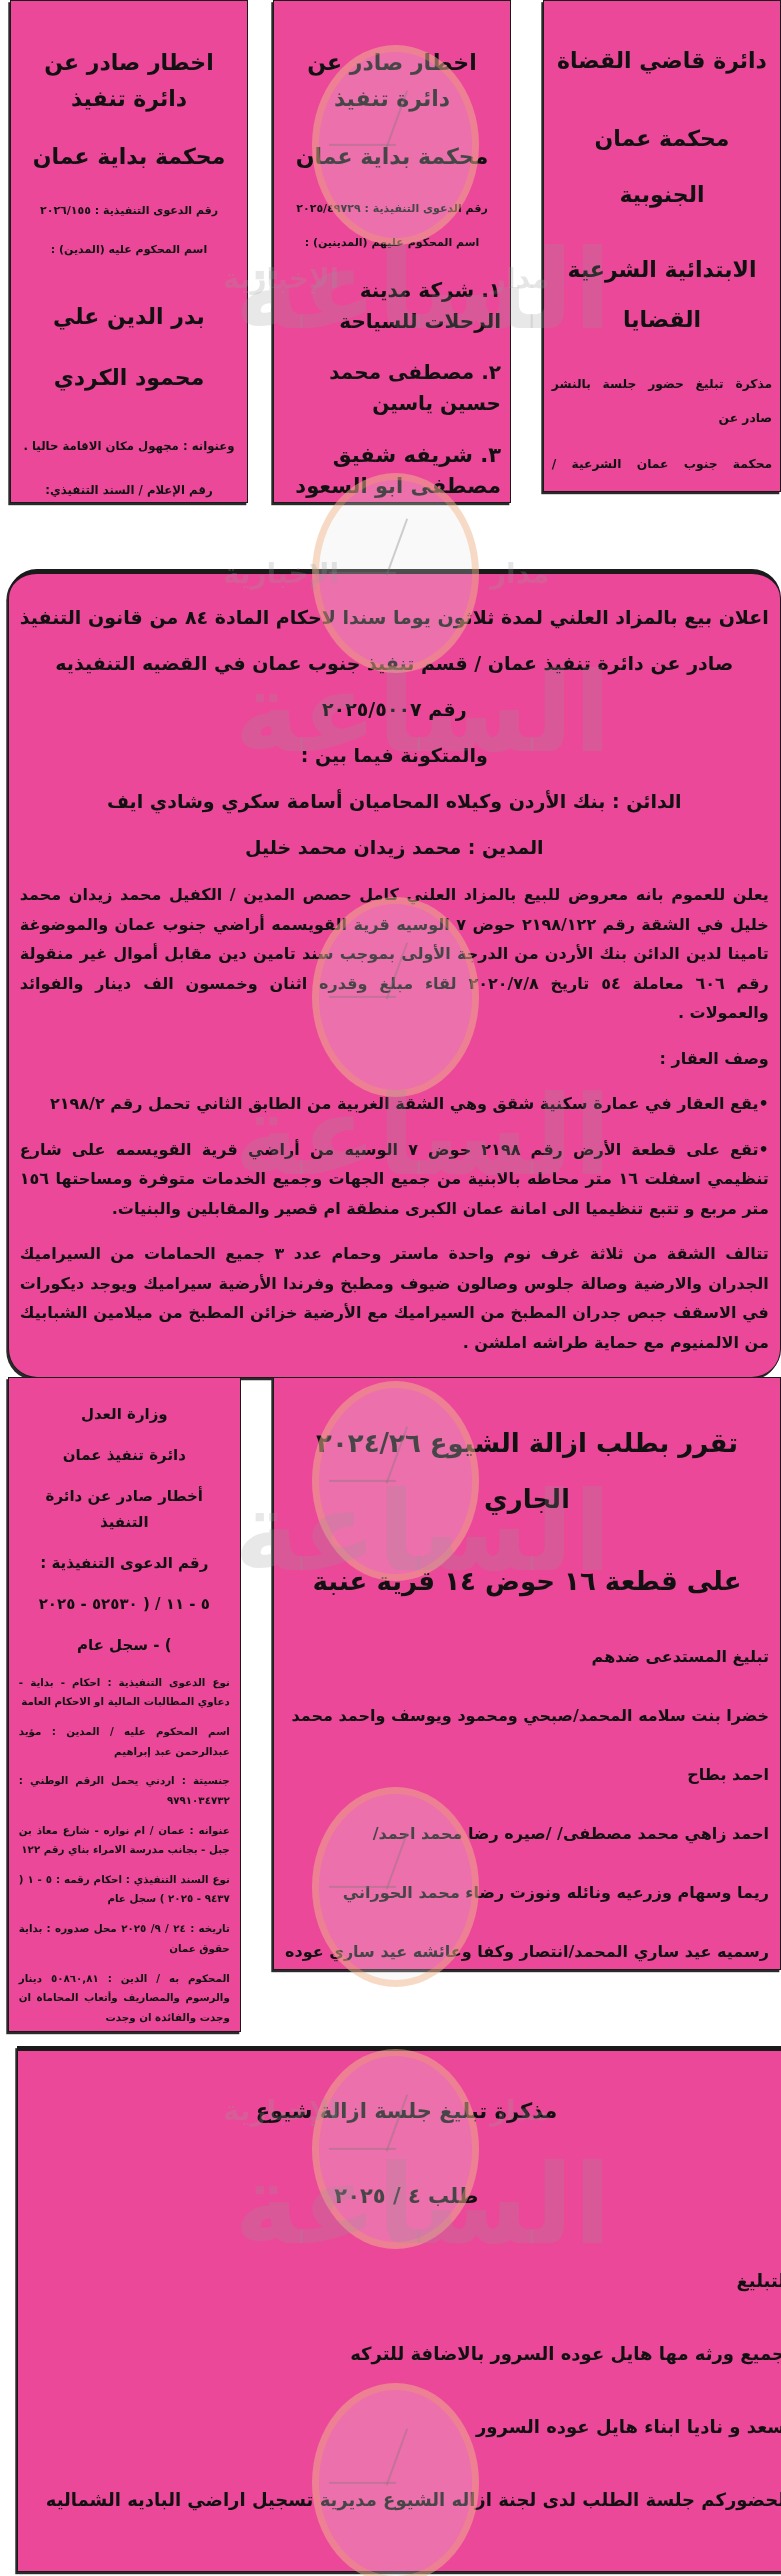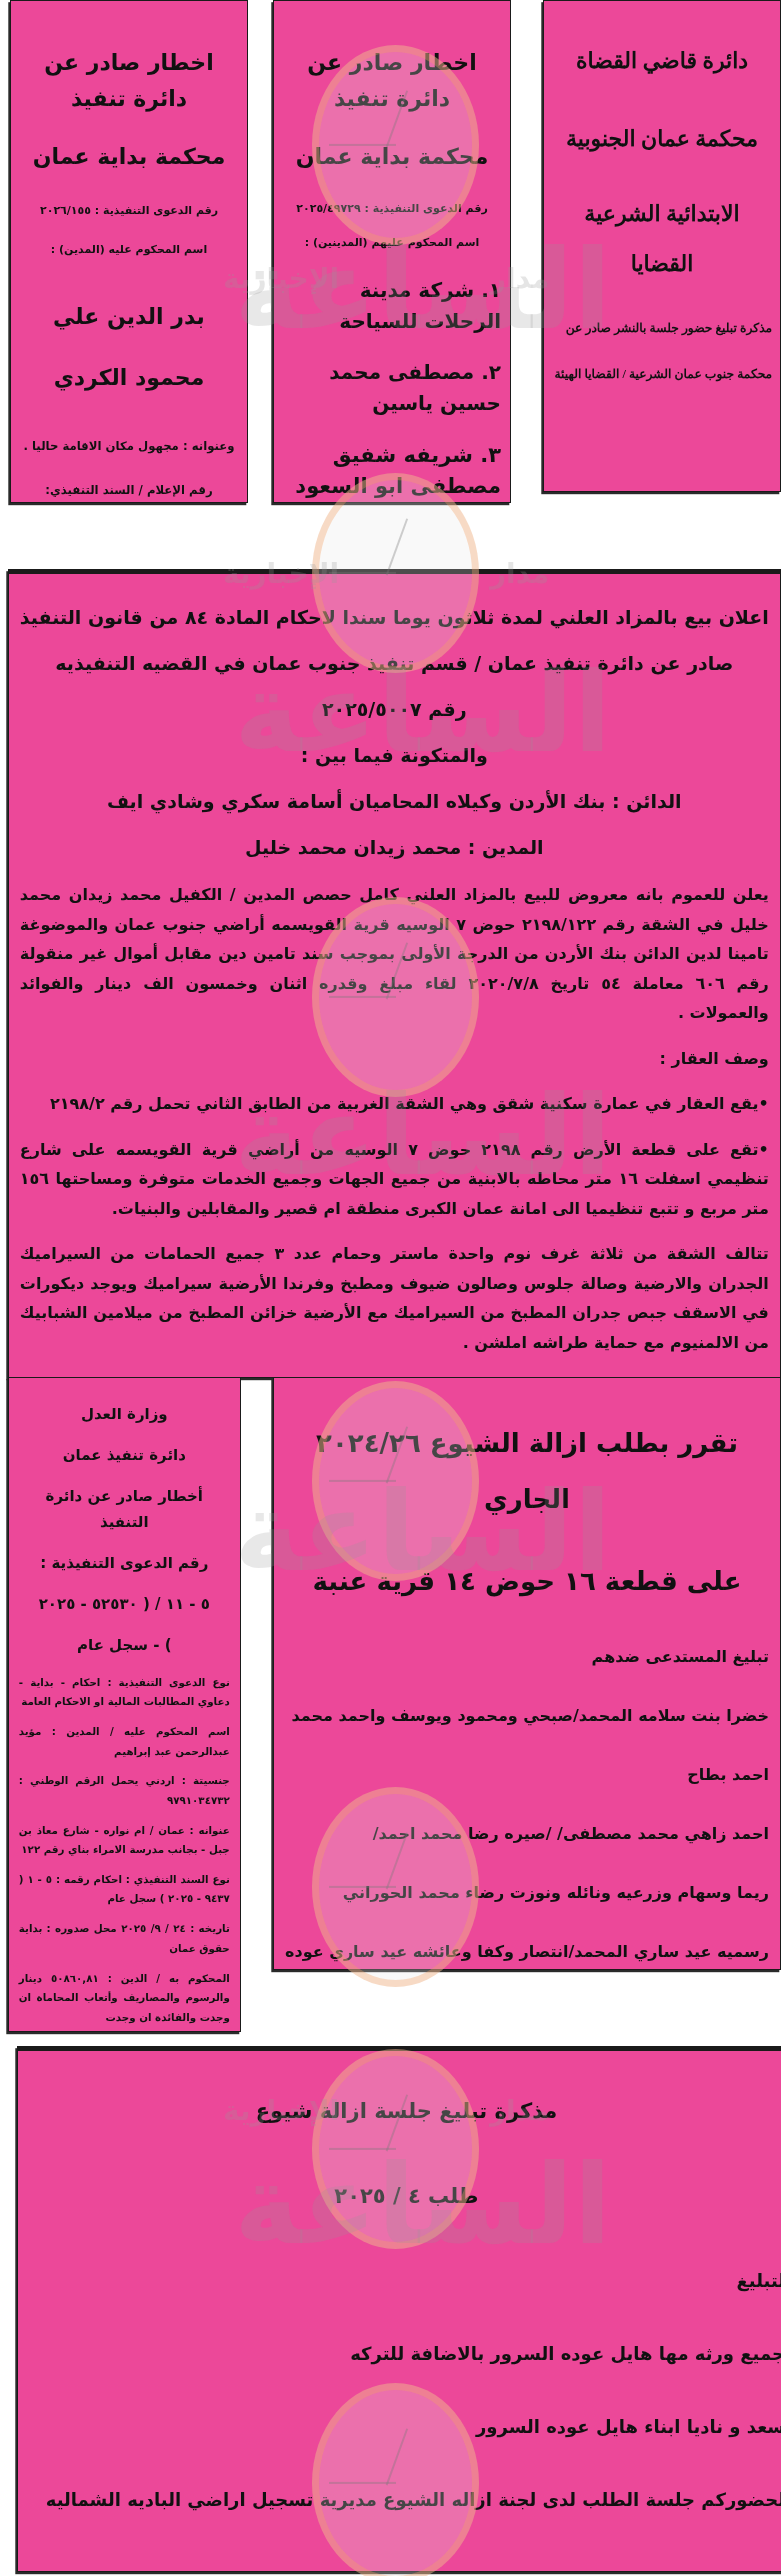--- a/index.html
+++ b/index.html
@@ -46,35 +46,35 @@
   .wm-text {
     font-family: "DejaVu Sans", sans-serif; font-weight: bold;
     color: rgba(150,150,150,0.22); font-size: 111px; line-height: 1;
   }
   .wm-small {
     font-family: "DejaVu Sans", sans-serif; font-weight: bold;
     color: rgba(150,150,150,0.25); font-size: 28px;
   }
 
   
-  #notice-a { left: 543px; top: 0px; width: 238px; height: 492px; padding: 10px 7.8px 0 7.8px; font-family: Liberation Serif, serif; }
+  #notice-a { left: 543px; top: 0px; width: 238px; height: 492px; padding: 10px 7.8px 0 7.8px; }
   #notice-b { left: 273px; top: 0px; width: 238px; height: 503px; padding: 22px 9px 0 9px; }
   #notice-c { left: 10px; top: 0px; width: 238px; height: 503px; padding: 22px 10px 0 10px; }
 
   #notice-a .h { font-size: 22px; line-height: 56px; font-weight: bold; }
   #notice-a .t { font-size: 12.3px; line-height: 34px; font-weight: bold; text-align: justify; text-align-last: right; }
 
   #notice-b .h, #notice-c .h { font-size: 22px; line-height: 36px; font-weight: bold; }
   #notice-b .s, #notice-c .s { font-size: 11px; line-height: 23.4px; font-weight: bold; }
   #notice-b .big { font-size: 20px; line-height: 31px; font-weight: bold; text-align: right; }
   #notice-c .big { font-size: 22px; line-height: 61px; font-weight: bold; }
   #notice-c .s2 { font-size: 11.7px; line-height: 32px; font-weight: bold; }
 
   
-  #auction { left: 7.8px; top: 569px; width: 773px; height: 809px; padding: 11px 11px 12px 11px; text-align: center; }
+  #auction { left: 7.8px; top: 569px; width: 773px; height: 809px; padding: 11px 11px 12px 11px; text-align: center; border-radius: 29px; }
   #auction .hd { font-size: 19px; line-height: 27px; font-weight: bold; }
   #auction .body { font-size: 16px; line-height: 29.5px; font-weight: bold; text-align: justify; text-align-last: right; }
   #auction .line { font-size: 16px; line-height: 29.5px; font-weight: bold; text-align: right; }
 
   
   #partition { left: 273px; top: 1377px; width: 508px; height: 593px; padding: 11px 11px 3px 11px; }
   #partition .h { font-size: 26px; line-height: 56px; font-weight: bold; }
   #partition .t { font-size: 16px; line-height: 43px; font-weight: bold; text-align: right; }
 
   

